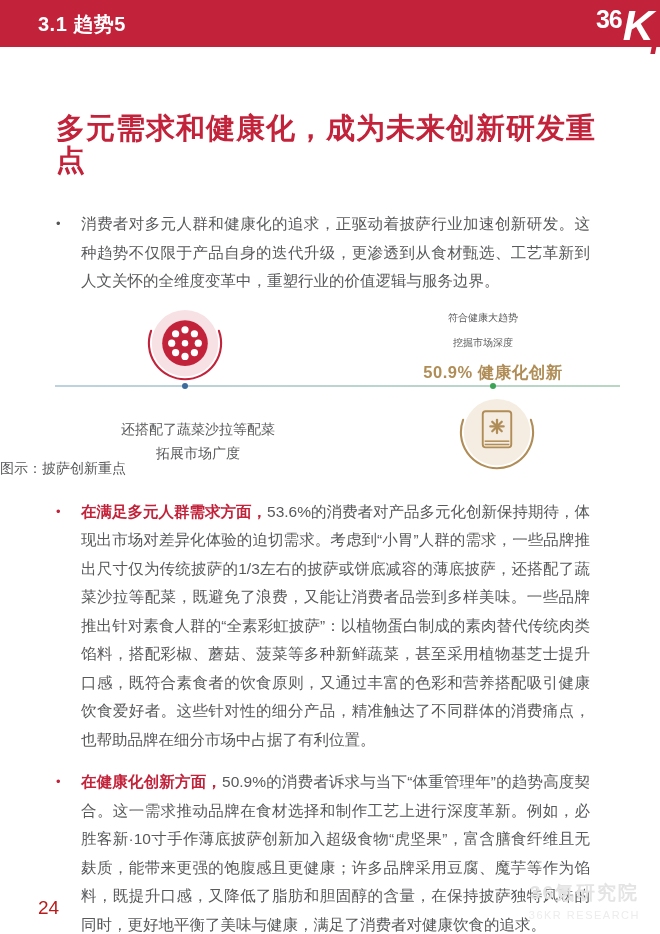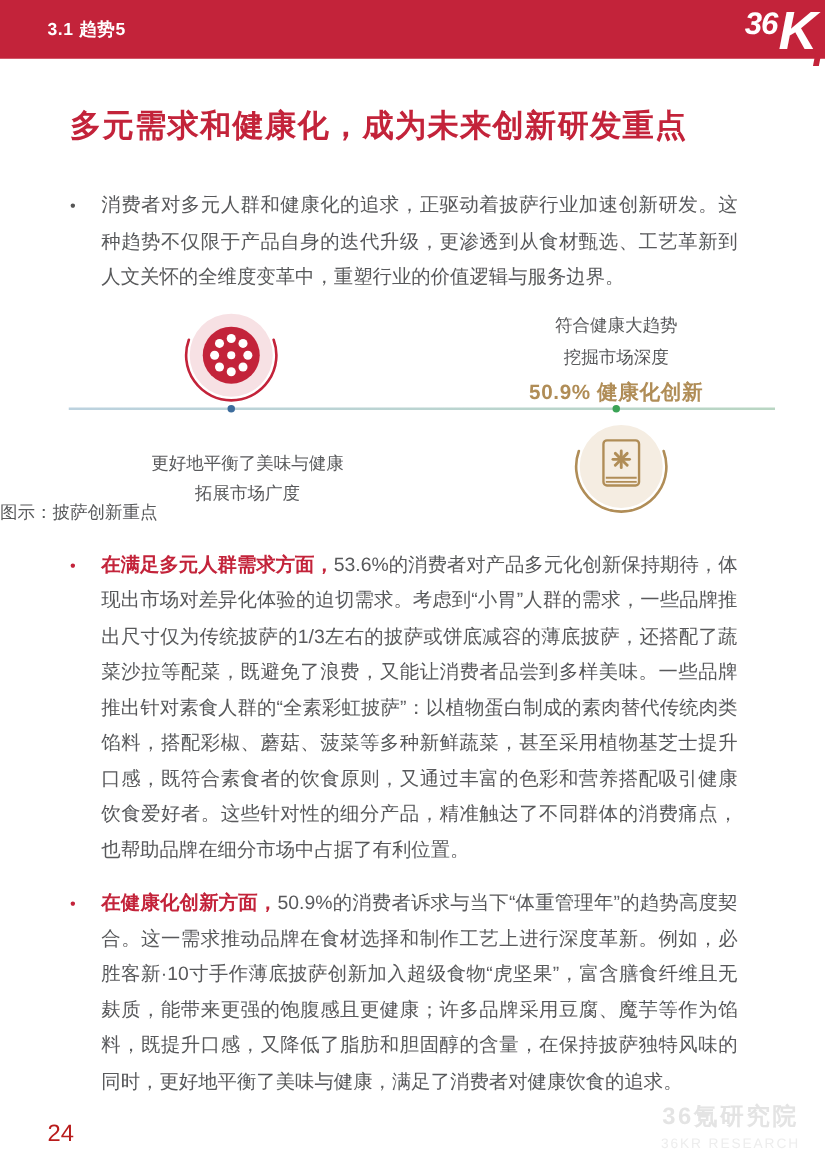--- a/index.html
+++ b/index.html
@@ -13,35 +13,35 @@
   }
 
   
   .header {
     height: 47px;
     background: var(--accent_red, #C3233A);
     position: relative;
   }
   .header-label {
     position: absolute; left: 38px; top: 50%; transform: translateY(-50%);
-    color: #fff; font-size: 14px; font-weight: 700; letter-spacing: 0.5px;
+    color: #fff; font-size: 20px; font-weight: 700; letter-spacing: 0.5px;
   }
   .logo {
     position: absolute; right: -3px; top: 4px;
     display: flex; align-items: flex-start; line-height: 1;
   }
-  .logo-36 { color: #fff; font-size: 25px; font-weight: 900; letter-spacing: -1px; margin-top: 3px; font-style: italic; }
+  .logo-36 { color: #fff; font-size: 25px; font-weight: 900; letter-spacing: -1px; margin-top: 3px; }
   .logo-k  { color: #fff; font-size: 43px; font-weight: 900; margin-left: 1px; font-style: italic; }
   .logo-r  { color: var(--accent_red, #C3233A); font-size: 34px; font-weight: 900; margin-left: -4px; margin-top: 21px; font-style: italic; }
 
   
   .page-title {
-    margin: 38px 40px 0 56px;
+    margin: 65px 40px 0 56px;
     color: var(--accent_red, #C3233A);
-    font-size: 25px; font-weight: 800; letter-spacing: 1px;
+    font-size: 29px; font-weight: 800; letter-spacing: 1px;
     line-height: 32px;
   }
 
   
   .content { margin: 0 70px 0 56px; }
   .bullet-row { display: flex; }
   .bullet-marker {
     width: 25px; flex: none;
     font-size: 13px; line-height: 28.5px; color: #555;
   }
@@ -83,22 +83,22 @@
     color: var(--accent_red, #C3233A); letter-spacing: 0.5px;
   }
   .left-desc1, .left-desc2 {
     position: absolute; left: 57px; width: 282px; text-align: center;
     font-size: 14px; color: var(--body_text, #595959);
   }
   .left-desc1 { top: 113px; }
   .left-desc2 { top: 137px; }
 
   .right-desc1, .right-desc2 {
-    position: absolute; left: 373px; width: 240px; text-align: center;
-    font-size: 14px; color: var(--body_text, #595959);
+    position: absolute; left: 363px; width: 240px; text-align: center;
+    font-size: 10px; color: var(--body_text, #595959);
   }
   .right-desc1 { top: 3px; }
   .right-desc2 { top: 28px; }
   .right-stat {
     position: absolute; left: 373px; top: 54px; width: 240px;
     text-align: center; font-size: 16.5px; font-weight: 800;
     color: var(--gold, #B08D57); letter-spacing: 0.5px;
   }
   .graphic-caption {
     position: absolute; left: 0; top: 152px; width: 660px;
@@ -150,21 +150,21 @@
         <circle cx="40" cy="51" r="3.8" fill="#fff"></circle>
         <circle cx="30.1" cy="46.9" r="3.8" fill="#fff"></circle>
         <circle cx="26" cy="37" r="3.8" fill="#fff"></circle>
         <circle cx="30.1" cy="27.1" r="3.8" fill="#fff"></circle>
         <circle cx="40" cy="23" r="3.8" fill="#fff"></circle>
         <circle cx="49.9" cy="27.1" r="3.8" fill="#fff"></circle>
         <circle cx="40" cy="37" r="3.4" fill="#fff"></circle>
       </svg>
     </span>
 
-    <div class="left-desc1">更好地平衡了美味与健康</div>
+    <div class="left-desc1">还搭配了蔬菜沙拉等配菜</div>
     <div class="left-desc2">拓展市场广度</div>
 
     <div class="right-desc1">符合健康大趋势</div>
     <div class="right-desc2">挖掘市场深度</div>
     <div class="right-stat">
       <span>50.9%</span>
       <span>健康化创新</span>
     </div>
 
     <span class="icon-wrap book-wrap">

